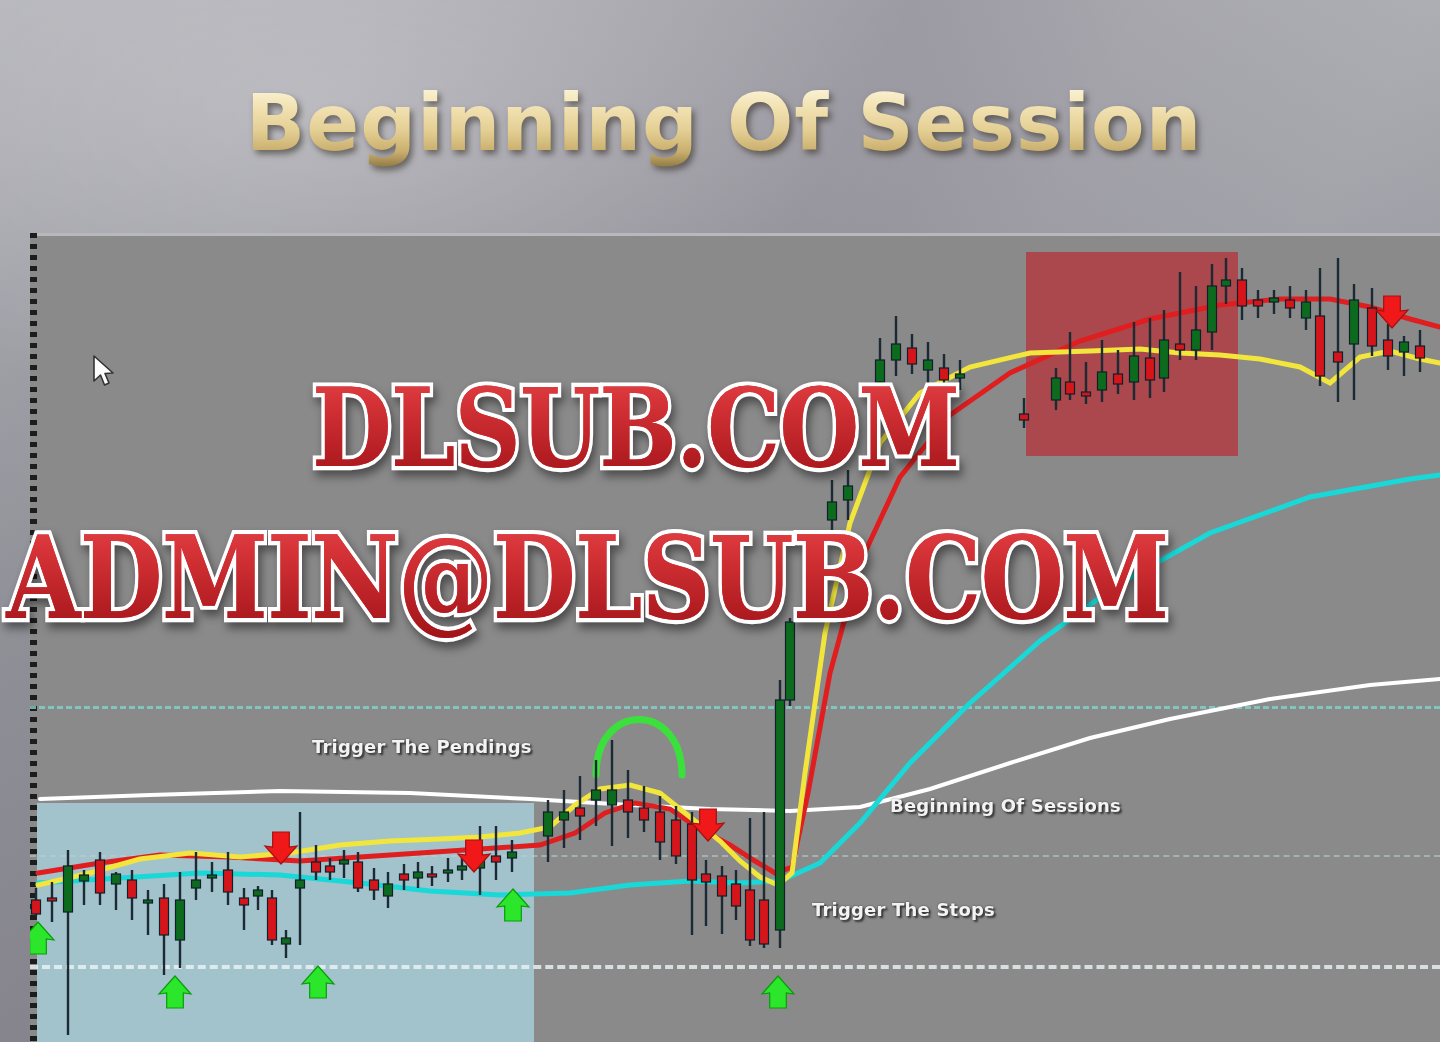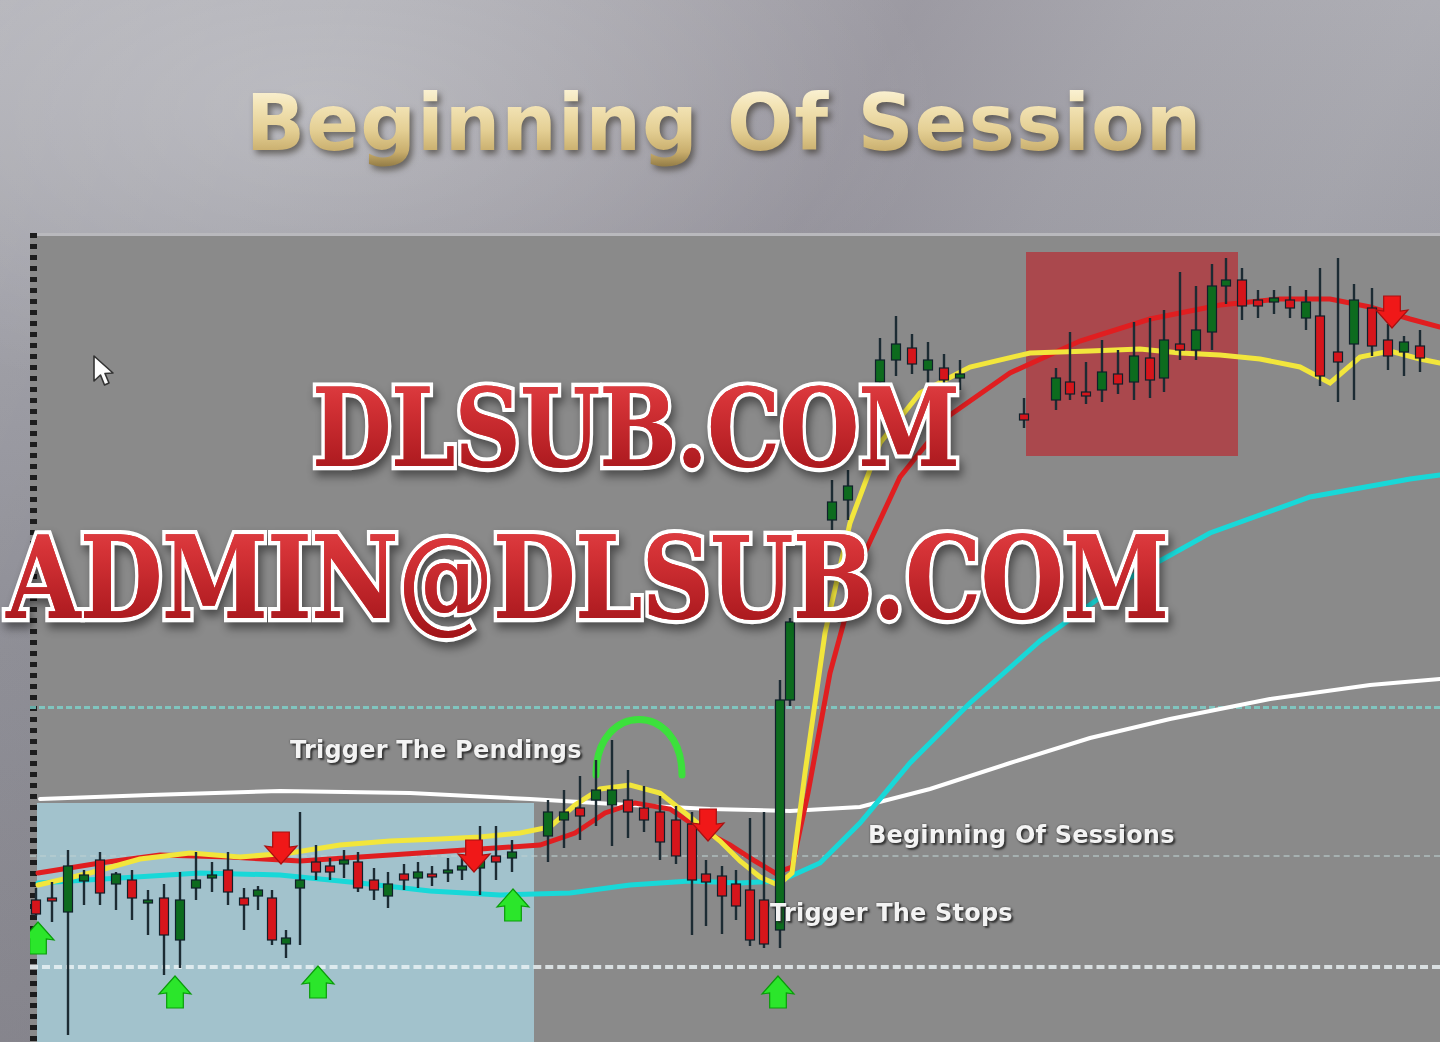--- a/index.html
+++ b/index.html
@@ -75,24 +75,24 @@
   .hline.white{
     border-top:4px dashed rgba(236,244,246,.80);
   }
   .hline.faint{
     border-top:2px dashed rgba(190,210,210,.55);
   }
 
   
   .annot{
     position:absolute;
-    color:#f3f3f3;font-weight:700;font-size:24px;
+    color:#f3f3f3;font-weight:700;font-size:18px;
     font-family:"DejaVu Sans","Liberation Sans",sans-serif;
     text-shadow:2px 2px 2px rgba(40,40,40,.85), 0 0 2px rgba(0,0,0,.5);
-    white-space:nowrap;letter-spacing:.2px;
+    white-space:nowrap;letter-spacing:.2px;margin-left:22px;
   }
 
   
   .cursor{position:absolute;width:26px;height:34px;}
 
   
   .wm{
     position:absolute;
     font-family:"DejaVu Serif","Liberation Serif",serif;
     font-weight:700;
@@ -359,22 +359,22 @@
           <path d="M 748 743 L 764 761 L 756.32 760 L 756.32 775
        L 739.68 775 L 739.68 760 L 732 761 Z" fill="#2BE62B" stroke="#0a9c0a" stroke-width="1.2"></path>
         </g>
         <g>
           <path d="M 1362 95 L 1378 77 L 1370.32 78 L 1370.32 63
        L 1353.68 63 L 1353.68 78 L 1346 77 Z" fill="#F01818" stroke="#a81010" stroke-width="1.2"></path>
         </g>
       </svg>
 
     <div class="annot" style="left:260px;top:503px;">Trigger The Pendings</div>
-    <div class="annot" style="left:838px;top:588px;">Beginning Of Sessions</div>
-    <div class="annot" style="left:740px;top:666px;">Trigger The Stops</div>
+    <div class="annot" style="left:838px;top:562px;">Beginning Of Sessions</div>
+    <div class="annot" style="left:760px;top:666px;">Trigger The Stops</div>
 
     <svg class="cursor" style="left:62px;top:122px;" viewBox="0 0 26 34">
       <path d="M2 1 L2 26 L8.5 20 L12.5 30 L17 28 L13 18.5 L21 18 Z" fill="#fdfdfd" stroke="#333" stroke-width="1.6" stroke-linejoin="round"></path>
     </svg>
   </div>
 
   <div class="wm wm1">DLSUB.COM</div>
   <div class="wm-inner wm1">DLSUB.COM</div>
 
   <div class="wm wm2">ADMIN@DLSUB.COM</div>

